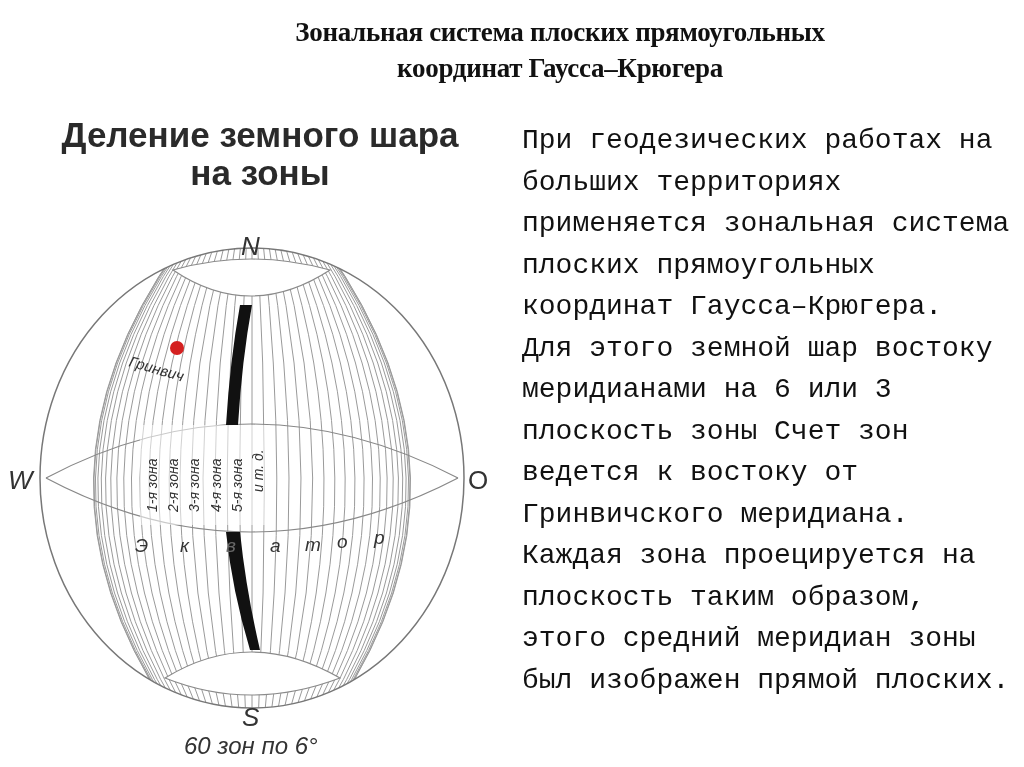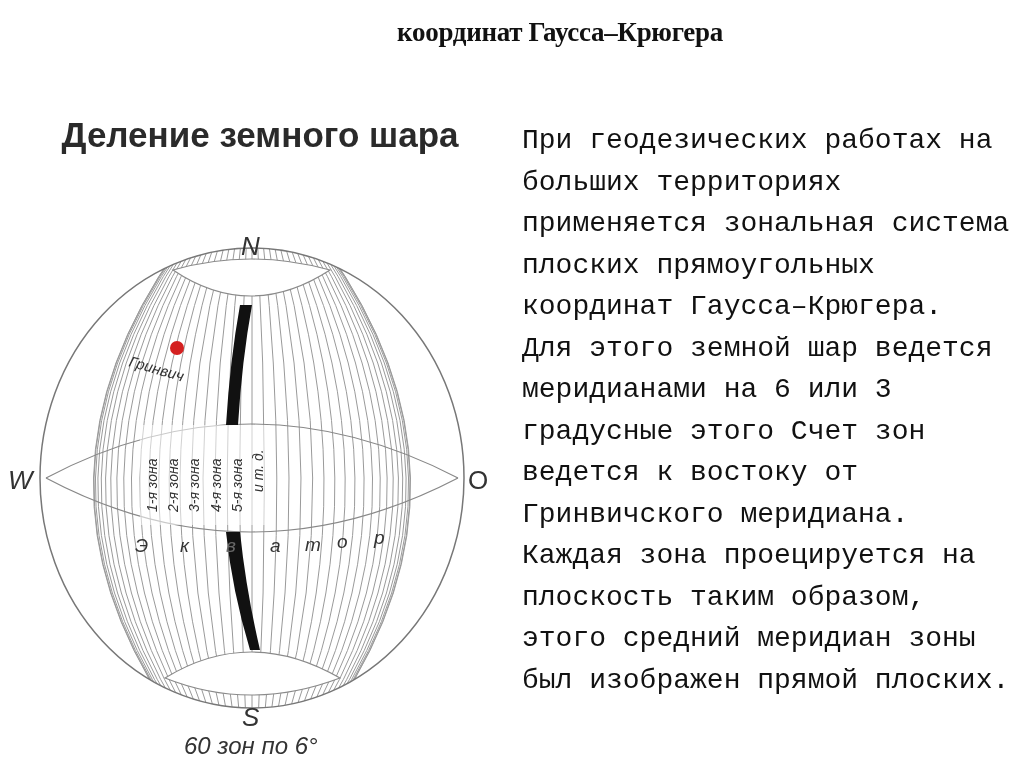--- a/index.html
+++ b/index.html
@@ -19,25 +19,27 @@
     font-family:Liberation Mono, monospace; font-size:28px; line-height:41.5px; color:#111;
   }
   .body-text div { white-space:nowrap; }
   svg.globe { position:absolute; left:0; top:230px; }
   .lbl { font-family:"Liberation Sans", sans-serif; fill:#333; }
 </style>
 </head>
 <body>
 
 <div class="title">
+  <div>Зональная система плоских прямоугольных</div>
   <div>координат Гаусса–Крюгера</div>
 </div>
 
 <div class="subtitle">
   <div>Деление земного шара</div>
+  <div>на зоны</div>
 </div>
 
 <svg class="globe" width="520" height="537" viewBox="0 230 520 537">
   <defs>
     <clipPath id="gclip">
         <ellipse cx="252" cy="478" rx="212" ry="230"></ellipse>
       </clipPath>
   </defs>
   <g clip-path="url(#gclip)">
     <g id="meridians" stroke="#9a9a9a" stroke-width="1" fill="none">
@@ -126,22 +128,22 @@
   <text class="lbl" x="468" y="489" font-size="26">O</text>
   <text class="lbl" x="184" y="754" font-size="24" font-style="italic">60 зон по 6°</text>
 </svg>
 
 <div class="body-text">
   <div>При геодезических работах на</div>
   <div>больших территориях</div>
   <div>применяется зональная система</div>
   <div>плоских прямоугольных</div>
   <div>координат Гаусса–Крюгера.</div>
-  <div>Для этого земной шар ведется</div>
+  <div>Для этого земной шар востоку</div>
   <div>меридианами на 6 или  3</div>
-  <div>градусные этого  Счет зон</div>
+  <div>плоскость зоны  Счет зон</div>
   <div>ведется к востоку от</div>
   <div>Гринвичского меридиана.</div>
   <div>Каждая зона проецируется на</div>
   <div>плоскость таким образом,</div>
   <div>этого средний меридиан зоны</div>
   <div>был изображен прямой плоских.</div>
 </div>
 
 </body></html>

